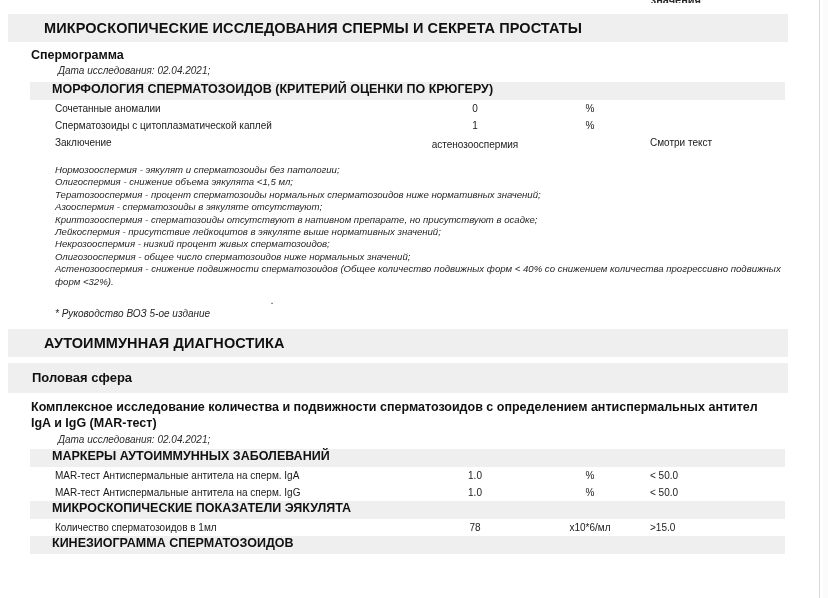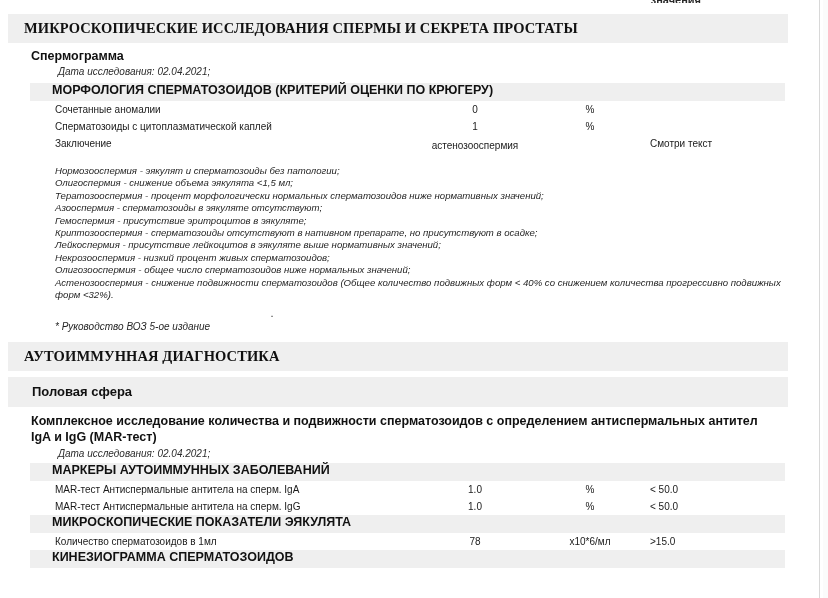--- a/index.html
+++ b/index.html
@@ -55,26 +55,25 @@
     color: #2a2a2a;
     overflow: hidden;
     height: 9px;
     line-height: 13px;
   }
 
   
   .band-main {
     margin: 0 31px 0 8px;
     background: #efefef;
-    padding: 6px 0 6px 16px;
+    padding: 6px 0 6px 36px;
     font-size: 14.5px;
     font-weight: bold;
     letter-spacing: .1px;
     color: #111;
-    font-family: Liberation Serif, serif;
   }
   .band-sub {
     margin: 0 34px 0 30px;
     background: #efefef;
     padding: 0 0 4px 22px;
     font-size: 12.5px;
     font-weight: bold;
     color: #111;
   }
   .band-sphere {
@@ -202,23 +201,22 @@
   <div class="row">
     <div class="c-name">Заключение</div>
     <div class="c-value wrapped" style="width:110px;">астенозооспермия</div>
     <div class="c-unit"></div>
     <div class="c-ref">Смотри текст</div>
   </div>
 
   <div class="defs">
     <div>Нормозооспермия - эякулят и сперматозоиды без патологии;</div>
     <div>Олигоспермия - снижение объема эякулята &lt;1,5 мл;</div>
-    <div>Тератозооспермия - процент морфологически нормальных сперматозоидов ниже нормативных значений;</div>
+    <div>Тератозооспермия - процент сперматозоиды нормальных сперматозоидов ниже нормативных значений;</div>
     <div>Азооспермия - сперматозоиды в эякуляте отсутствуют;</div>
-    <div>Гемоспермия - присутствие эритроцитов в эякуляте;</div>
     <div>Криптозооспермия - сперматозоиды отсутствуют в нативном препарате, но присутствуют в осадке;</div>
     <div>Лейкоспермия - присутствие лейкоцитов в эякуляте выше нормативных значений;</div>
     <div>Некрозооспермия - низкий процент живых сперматозоидов;</div>
     <div>Олигозооспермия - общее число сперматозоидов ниже нормальных значений;</div>
     <div>Астенозооспермия - снижение подвижности сперматозоидов (Общее количество подвижных форм &lt; 40% со снижением количества прогрессивно подвижных форм &lt;32%).</div>
   </div>
 
   <div class="stray-dot">.</div>
 
   <div class="who-note">* Руководство ВОЗ 5-ое издание</div>

